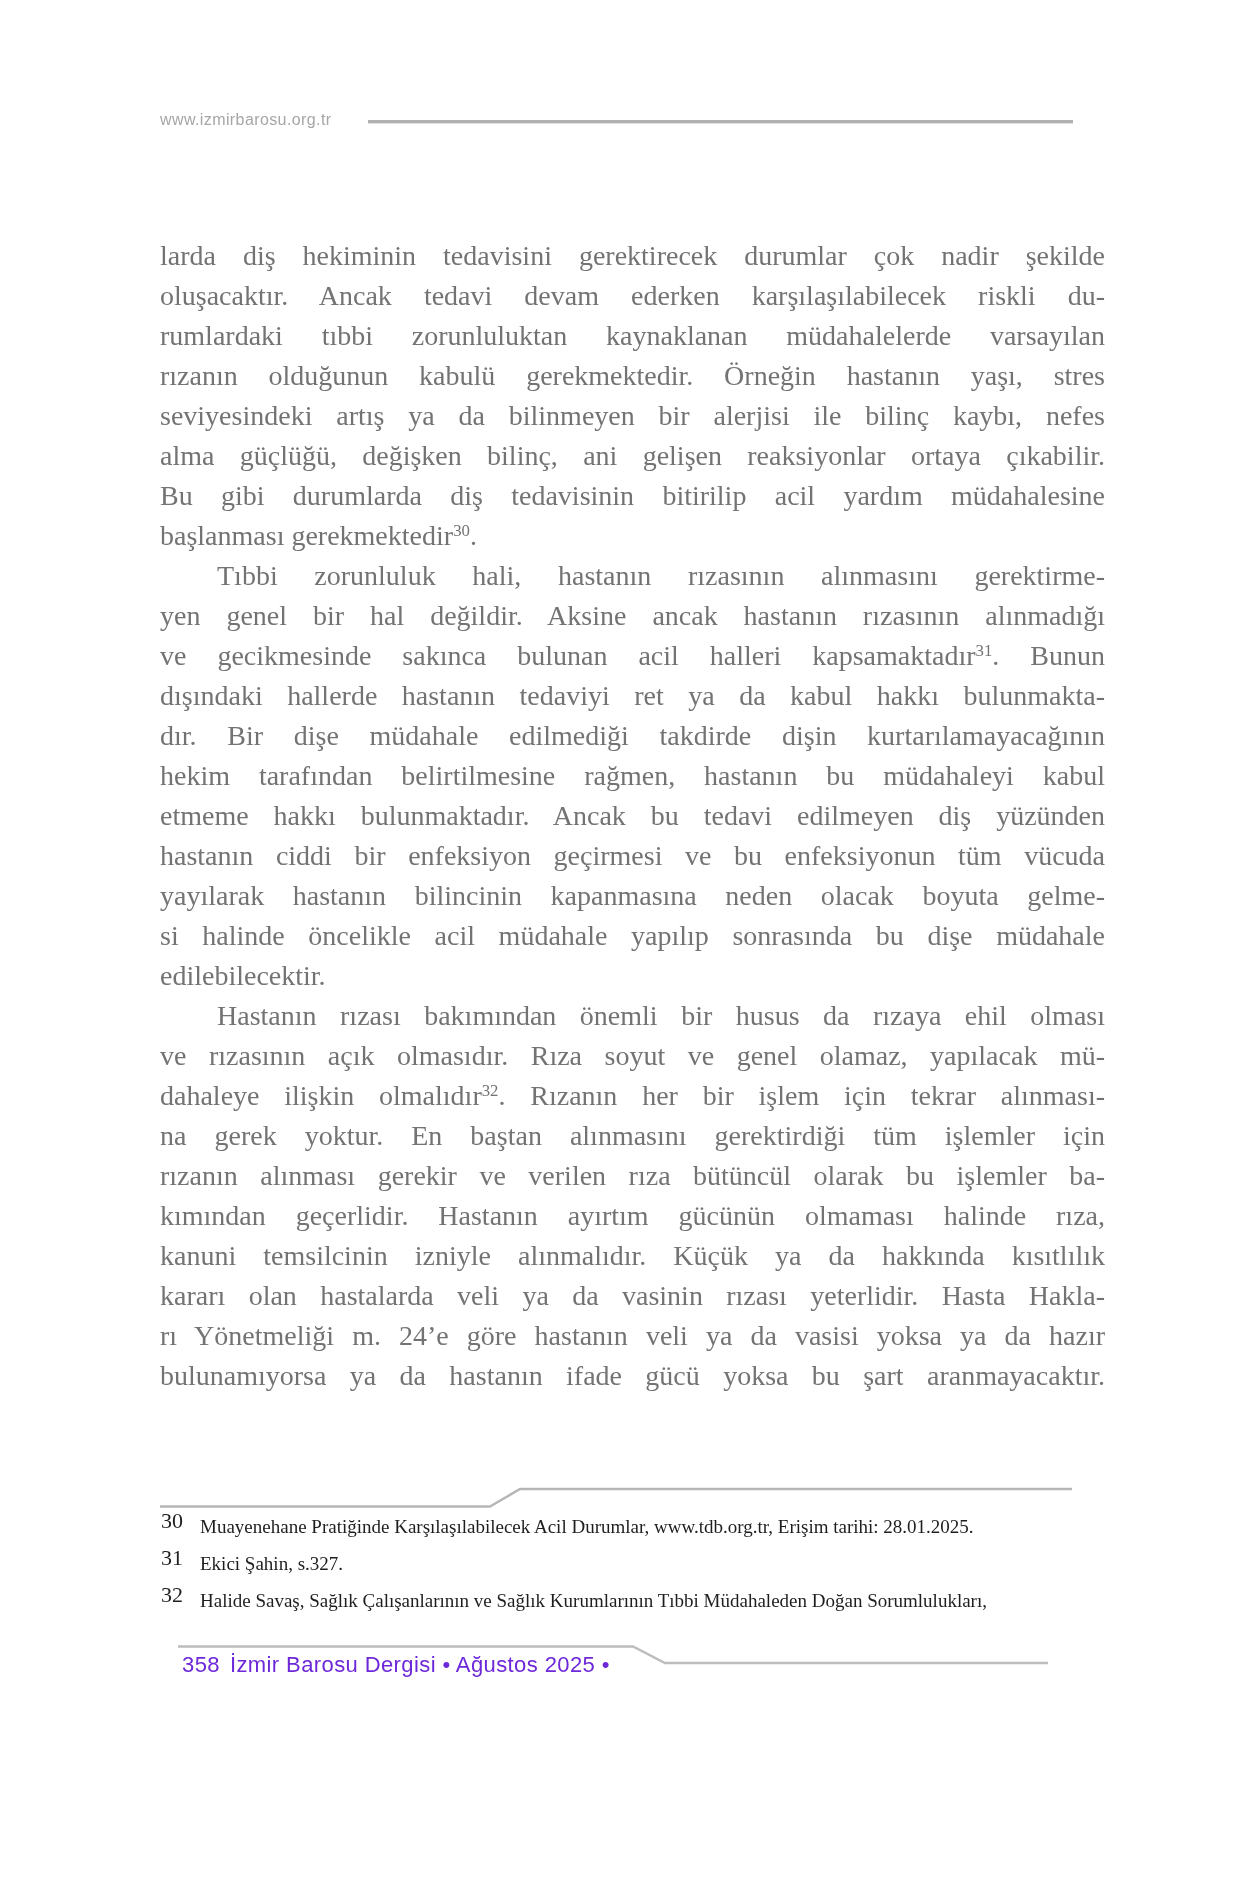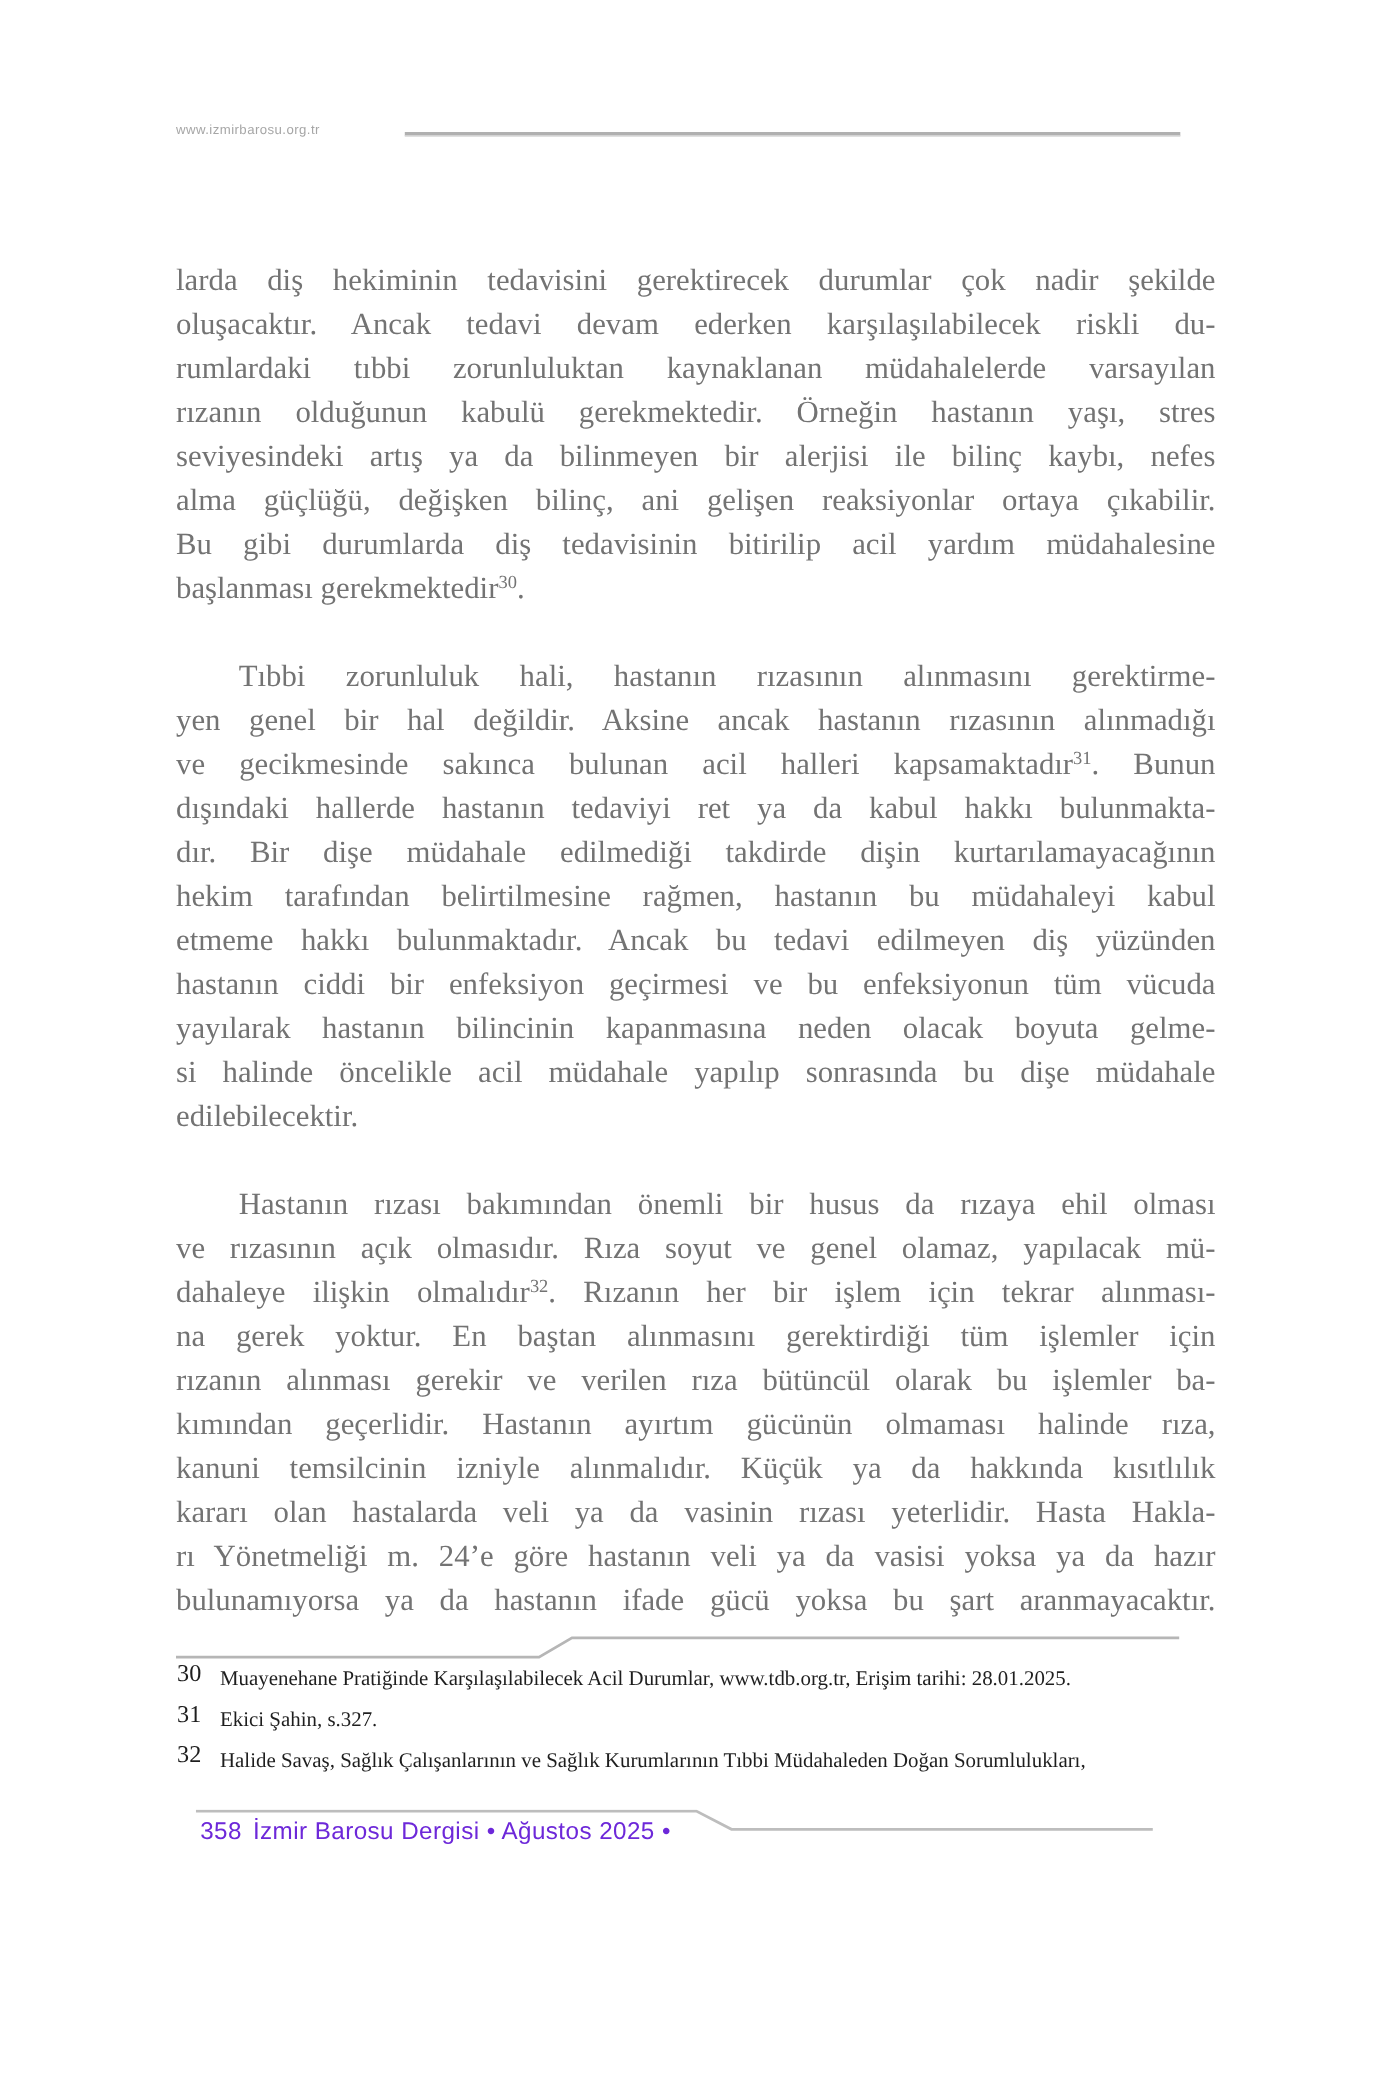--- a/index.html
+++ b/index.html
@@ -9,35 +9,35 @@
     margin:0 auto;
     background:#ffffff;
     font-family:"Liberation Serif","DejaVu Serif",serif;
     overflow:hidden;
   }
 
   
   .header-url {
     position:absolute; left:160px; top:111px;
     font-family:"Liberation Sans","DejaVu Sans",sans-serif;
-    font-size:12px; color:#a6a6a6; letter-spacing:0.4px;
+    font-size:16px; color:#a6a6a6; letter-spacing:0.4px;
   }
   .header-rule {
     position:absolute; left:368px; top:120px;
     width:705px; height:3px;
     background:#b0b0b0;
     border-bottom:1px solid #e2e2e2;
   }
 
   
   .article-body {
     position:absolute; left:160px; top:236px; width:945px;
     font-size:28px; line-height:40px; color:#737373;
   }
-  .paragraph + .paragraph { margin-top:40px; }
+  .paragraph + .paragraph { }
   .line { text-align:justify; text-align-last:justify; }
   .line.left-last { text-align-last:left; }
   .line.indent { text-indent:57px; }
   sup.fn-ref { font-size:0.60em; vertical-align:0.55em; line-height:0; }
 
   
   .fn-sep { position:absolute; left:160px; top:1487px; }
 
   
   .footnotes {

